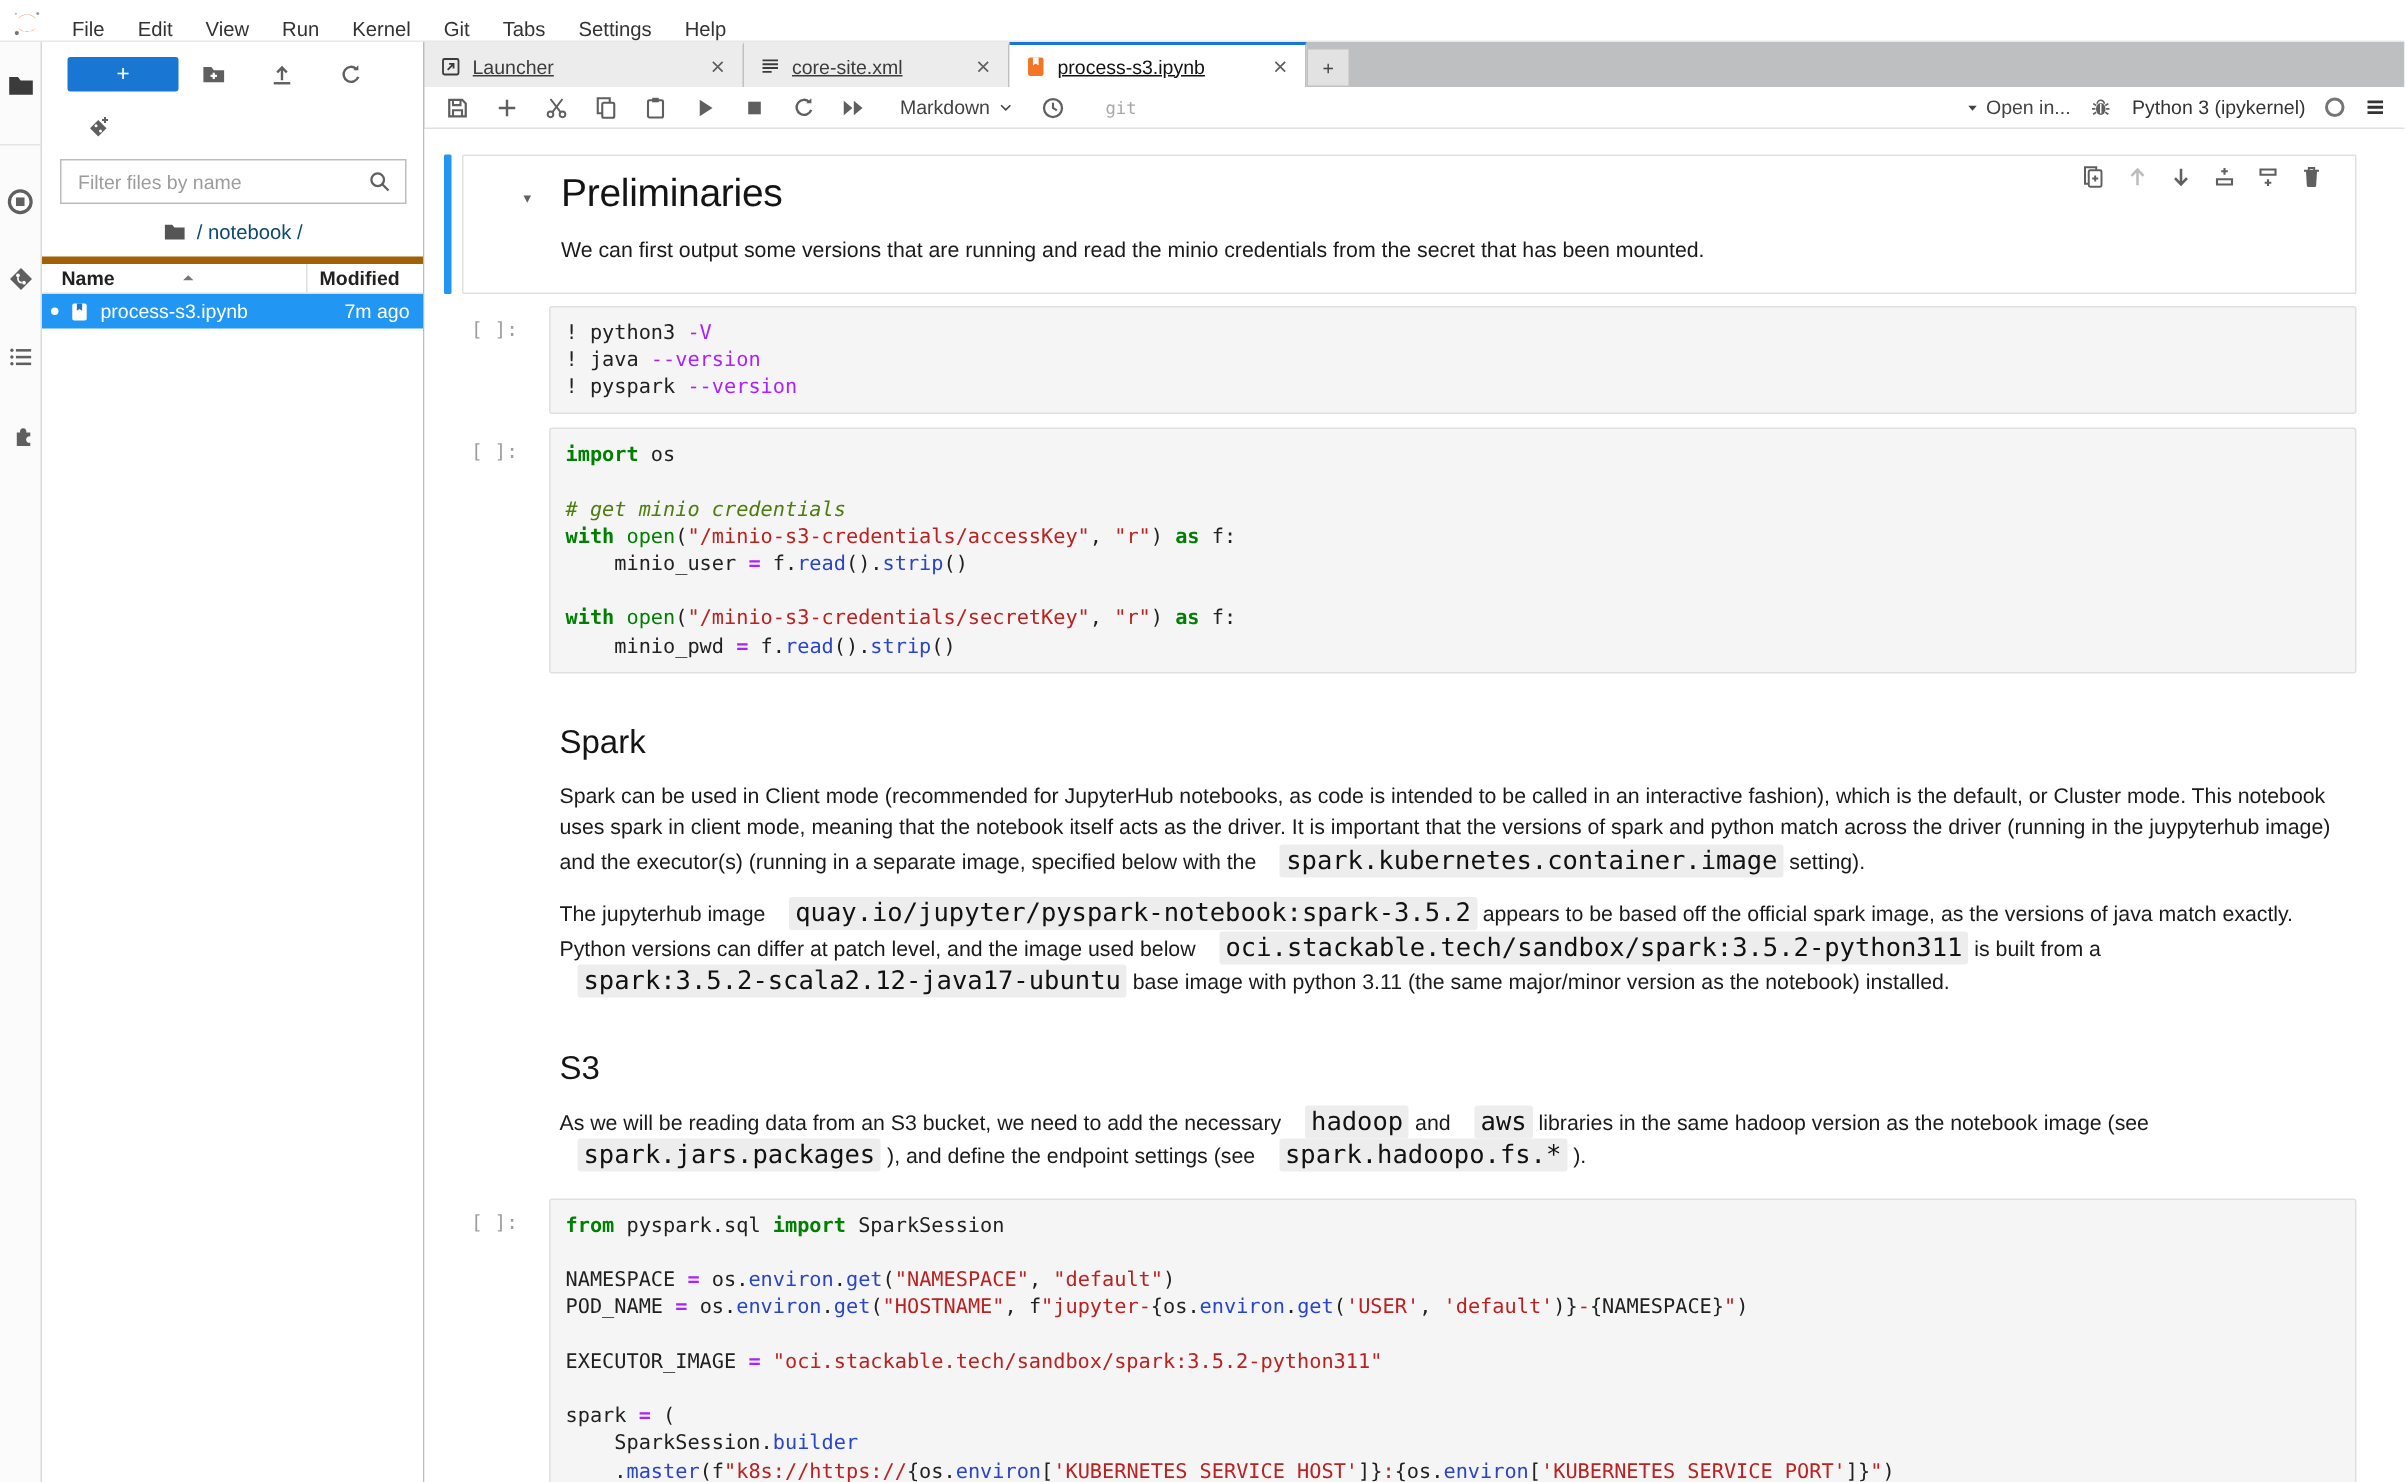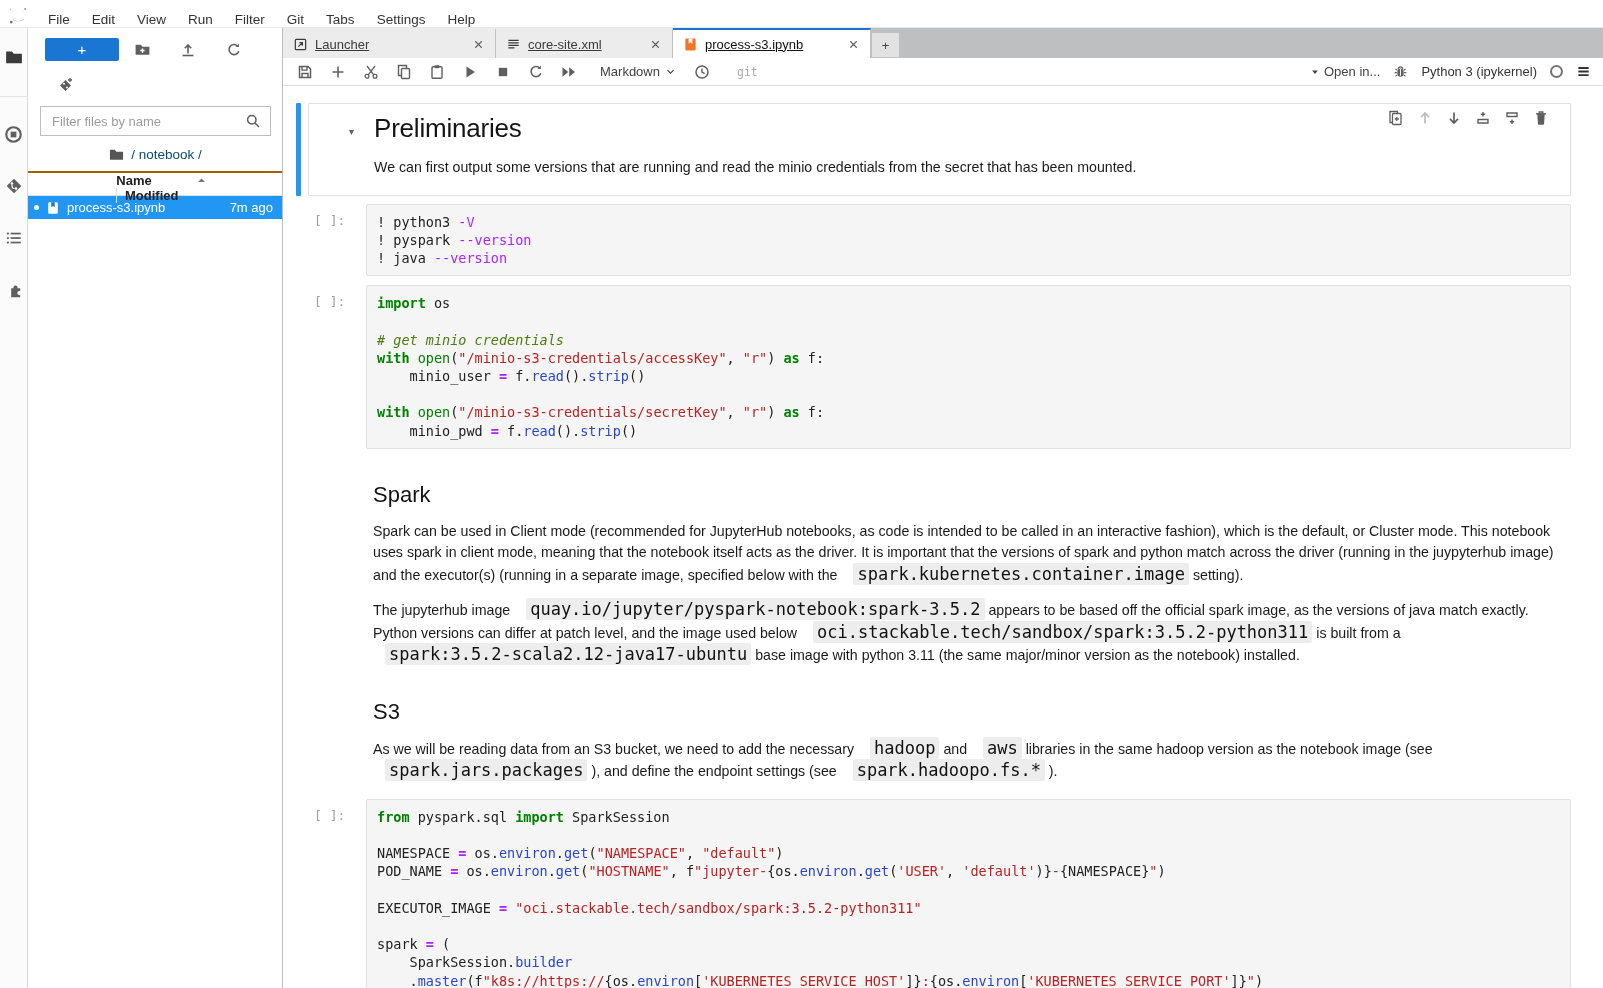--- a/index.html
+++ b/index.html
@@ -28,21 +28,21 @@
   .filepanel { width:255px; background:#fff; border-right:1px solid #bdbdbd; position:relative; }
   .fb-toolbar { display:flex; align-items:center; padding:10px 10px 0 17px; gap:0; }
   .new-launcher { width:74px; height:23px; background:#1976d2; color:#fff; border:none; border-radius:2px; font-size:15px; line-height:21px; }
   .fb-tool { width:46px; height:22px; display:flex; align-items:center; justify-content:center; color:#5f5f5f; }
   .fb-gitclone { padding:16px 0 0 30px; color:#5f5f5f; display:flex; }
   .fb-filter { margin:13px 11px 0 12px; height:30px; border:1px solid #bdbdbd; border-radius:0; background:#fff; display:flex; align-items:center; padding:0 9px; }
   .fb-filter input { border:none; outline:none; flex:1; font-size:13px; color:#333; font-family:"Liberation Sans",sans-serif; background:transparent; }
   .fb-filter input::placeholder { color:#9c9c9c; }
   .fb-filter .i { color:#5f5f5f; }
   .fb-breadcrumb { display:flex; align-items:center; gap:7px; padding:11px 12px 9px 13px; color:#0c4a6e; font-size:13.5px;justify-content:center; }
-  .fb-header { display:flex; align-items:center; height:25px; border-top:2px solid #a16207; border-bottom:1px solid #e0e0e0; font-size:13px; color:#212121;flex-direction:column; }
+  .fb-header { display:flex; align-items:center; height:25px; border-top:5px solid #a16207; border-bottom:1px solid #e0e0e0; font-size:13px; color:#212121; }
   .fb-header .namecol { flex:1; display:flex; align-items:center; padding-left:13px; font-weight:bold; gap:44px; }
   .fb-header .sortcaret { color:#757575; }
   .fb-header .modcol { width:78px; border-left:1px solid #e0e0e0; padding-left:8px; font-weight:bold; height:100%; display:flex; align-items:center; }
   .file-row { height:23px; display:flex; align-items:center; background:#2196f3; color:#fff; padding:0 9px 0 6px; font-size:13px; gap:5px; }
   .file-row .dirty-dot { width:5px; height:5px; border-radius:50%; background:#fff; margin-right:2px; }
   .file-row .fname { margin-left:2px; }
   .file-row .fmod { margin-left:auto; }
 
   .main { flex:1; display:flex; flex-direction:column; min-width:0; }
 
@@ -107,21 +107,21 @@
       <circle cx="4.6" cy="18.6" r="1.5" fill="#757575"></circle>
       <circle cx="19.8" cy="4.4" r="1.1" fill="#9e9e9e"></circle>
       <circle cx="3.9" cy="4.6" r="0.8" fill="#bdbdbd"></circle>
     </svg>
   </span>
   <nav id="menu-items" style="display:flex;">
       <span class="menu-item">File</span>
       <span class="menu-item">Edit</span>
       <span class="menu-item">View</span>
       <span class="menu-item">Run</span>
-      <span class="menu-item">Filter</span>
+      <span class="menu-item">Kernel</span>
       <span class="menu-item">Git</span>
       <span class="menu-item">Tabs</span>
       <span class="menu-item">Settings</span>
       <span class="menu-item">Help</span>
     </nav>
 </div>
 
 <div class="app">
   <div class="rail" id="rail">
       <div class="rail-btn active">
@@ -438,21 +438,21 @@
                   <path d="M3 3.8h10" stroke="currentColor" stroke-width="1.4"></path>
                   <path d="M6.2 3.6V2h3.6v1.6" fill="none" stroke="currentColor" stroke-width="1.3"></path>
                   <path d="M4.3 3.8h7.4l-.6 10a1 1 0 0 1-1 .9H5.9a1 1 0 0 1-1-.9z" fill="currentColor"></path>
                 </svg>
               </span>
             </div>
           </div>
         </div>
         <div class="codecell">
           <div class="prompt">[ ]:</div>
-          <div class="codebox"><div class="cl"><span class="tk-pl">! python3 </span><span class="tk-fl">-V</span></div><div class="cl"><span class="tk-pl">! pyspark </span><span class="tk-fl">--version</span></div><div class="cl"><span class="tk-pl">! java </span><span class="tk-fl">--version</span></div></div>
+          <div class="codebox"><div class="cl"><span class="tk-pl">! python3 </span><span class="tk-fl">-V</span></div><div class="cl"><span class="tk-pl">! java </span><span class="tk-fl">--version</span></div><div class="cl"><span class="tk-pl">! pyspark </span><span class="tk-fl">--version</span></div></div>
         </div>
         <div class="codecell">
           <div class="prompt">[ ]:</div>
           <div class="codebox"><div class="cl"><span class="tk-kw">import</span><span class="tk-pl"> os</span></div><div class="cl">&nbsp;</div><div class="cl"><span class="tk-cm"># get minio credentials</span></div><div class="cl"><span class="tk-kw">with</span><span class="tk-pl"> </span><span class="tk-bi">open</span><span class="tk-pl">(</span><span class="tk-st">"/minio-s3-credentials/accessKey"</span><span class="tk-pl">, </span><span class="tk-st">"r"</span><span class="tk-pl">) </span><span class="tk-kw">as</span><span class="tk-pl"> f:</span></div><div class="cl"><span class="tk-pl">    minio_user </span><span class="tk-op">=</span><span class="tk-pl"> f.</span><span class="tk-pr">read</span><span class="tk-pl">().</span><span class="tk-pr">strip</span><span class="tk-pl">()</span></div><div class="cl">&nbsp;</div><div class="cl"><span class="tk-kw">with</span><span class="tk-pl"> </span><span class="tk-bi">open</span><span class="tk-pl">(</span><span class="tk-st">"/minio-s3-credentials/secretKey"</span><span class="tk-pl">, </span><span class="tk-st">"r"</span><span class="tk-pl">) </span><span class="tk-kw">as</span><span class="tk-pl"> f:</span></div><div class="cl"><span class="tk-pl">    minio_pwd </span><span class="tk-op">=</span><span class="tk-pl"> f.</span><span class="tk-pr">read</span><span class="tk-pl">().</span><span class="tk-pr">strip</span><span class="tk-pl">()</span></div></div>
         </div>
         <div class="mdplain">
           <h2 class="md-h2">Spark</h2>
           <p class="md-p">Spark can be used in Client mode (recommended for JupyterHub notebooks, as code is intended to be called in an interactive fashion), which is the default, or Cluster mode. This notebook uses spark in client mode, meaning that the notebook itself acts as the driver. It is important that the versions of spark and python match across the driver (running in the juypyterhub image) and the executor(s) (running in a separate image, specified below with the <code class="md-code">spark.kubernetes.container.image</code> setting).</p>
           <p class="md-p">The jupyterhub image <code class="md-code">quay.io/jupyter/pyspark-notebook:spark-3.5.2</code> appears to be based off the official spark image, as the versions of java match exactly. Python versions can differ at patch level, and the image used below <code class="md-code">oci.stackable.tech/sandbox/spark:3.5.2-python311</code> is built from a <code class="md-code">spark:3.5.2-scala2.12-java17-ubuntu</code> base image with python 3.11 (the same major/minor version as the notebook) installed.</p>
         </div>

